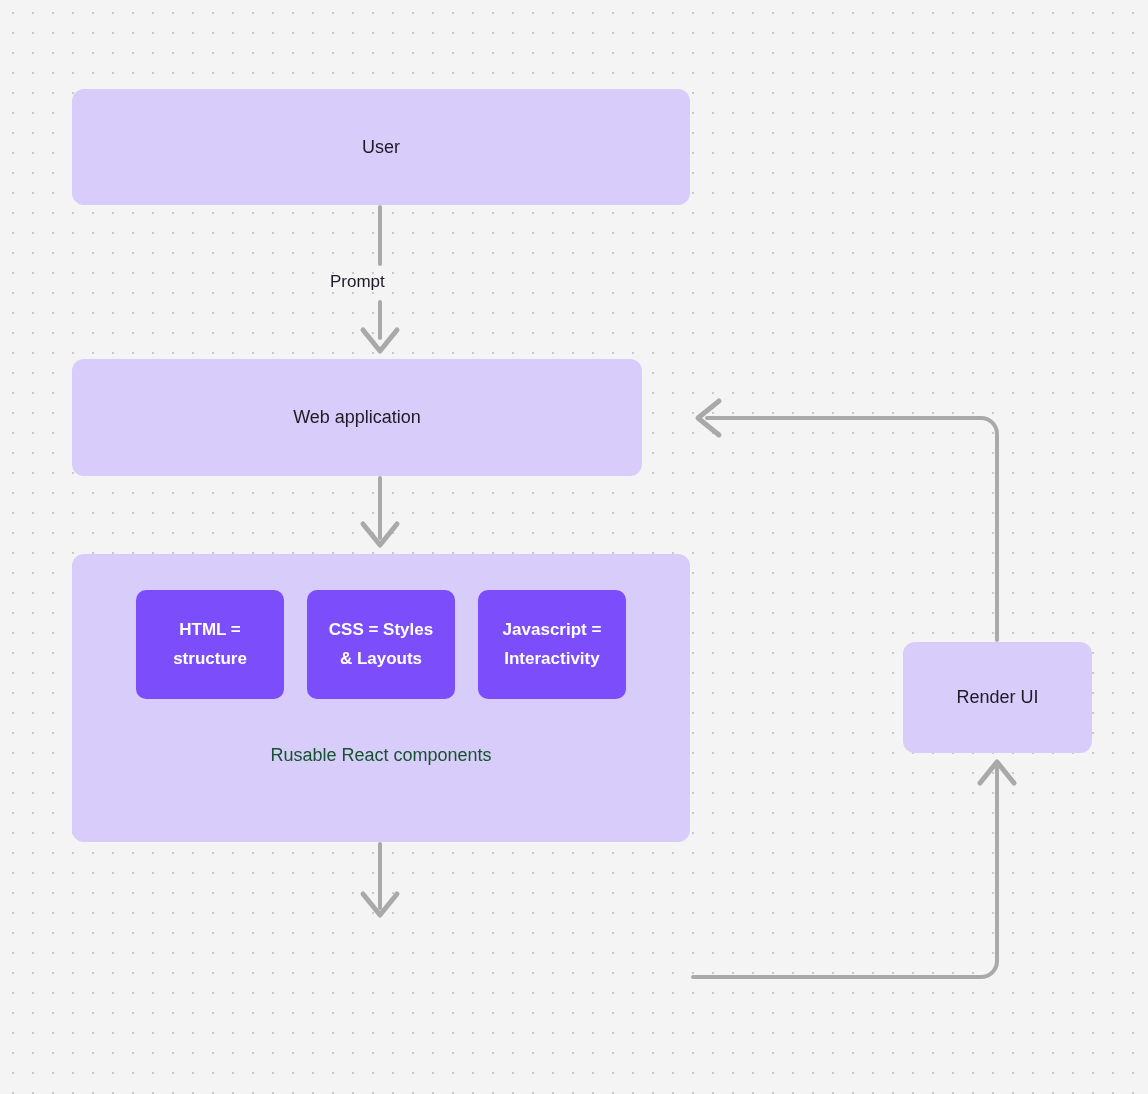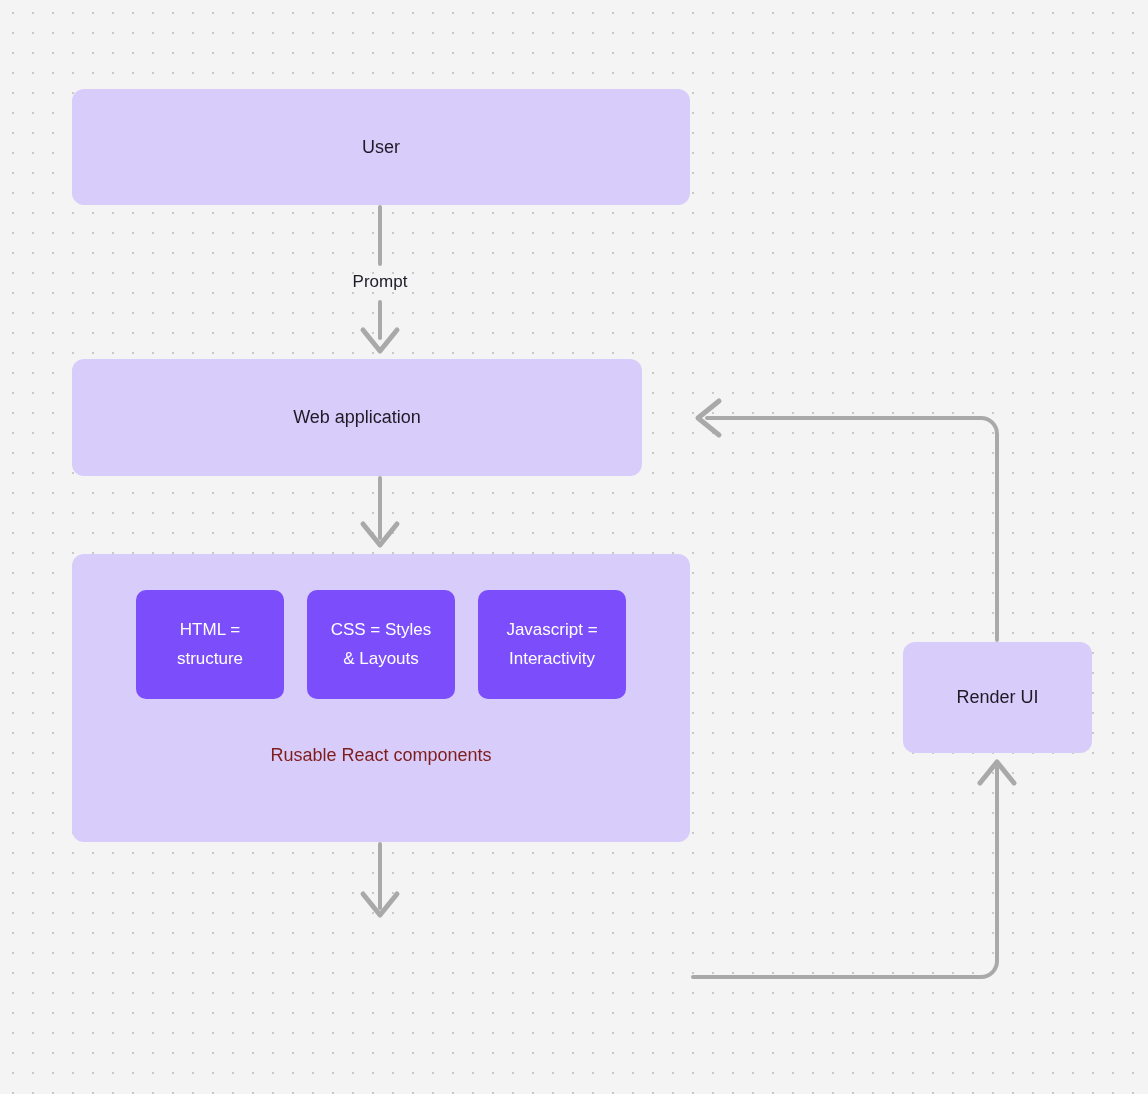--- a/index.html
+++ b/index.html
@@ -49,20 +49,21 @@
   .node-render      { left: 903px; top: 616px; width: 189px; height: 111px; }
 
   
   .chip-row {
     position: absolute;
     left: 64px;
     top: 36px;
     width: 490px;
     display: flex;
     gap: 23px;
+    font-weight: bold;
   }
 
   .chip {
     width: 148px;
     height: 109px;
     background: #7c4dfb;
     border-radius: 10px;
     display: flex;
     align-items: center;
     justify-content: center;
@@ -73,30 +74,30 @@
     padding: 0 6px;
   }
 
   .react-caption {
     position: absolute;
     left: 0;
     top: 188px;
     width: 100%;
     text-align: center;
     font-size: 18px;
-    color: #7f1d1d;
+    color: #14532d;
   }
 
   
   .edge-label {
     position: absolute;
     font-size: 17px;
     color: #1e1b26;
     background: transparent;
-    text-align: center;
+    text-align: left;
     white-space: nowrap;
   }
   .label-prompt { left: 330px; top: 246px; width: 100px; }
 
   svg.edges {
     position: absolute;
     inset: 0;
     width: 1148px;
     height: 1094px;
     pointer-events: none;

